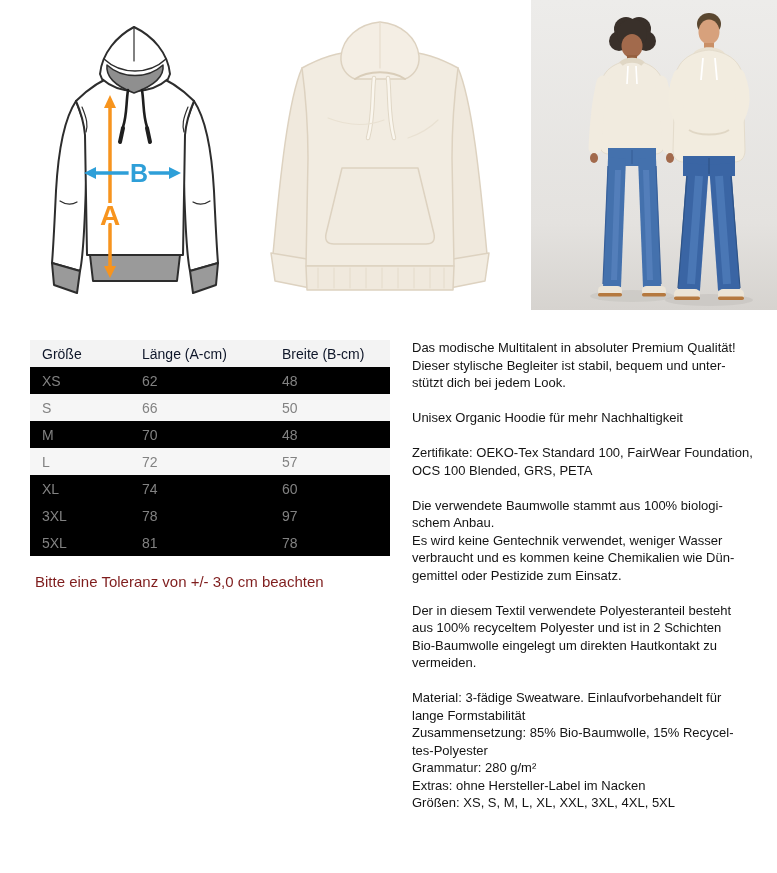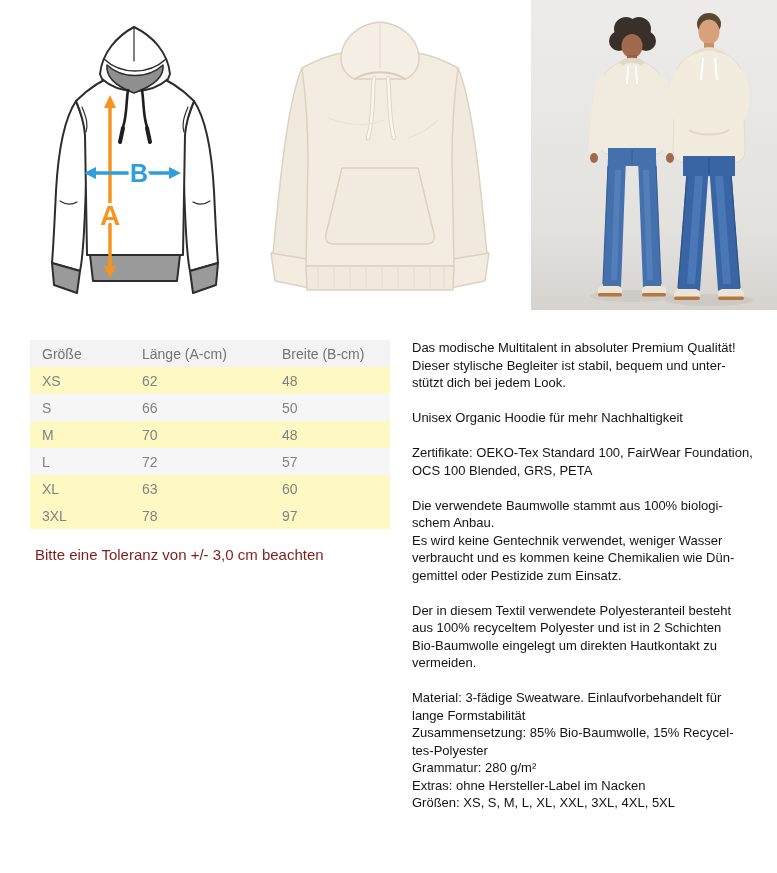--- a/index.html
+++ b/index.html
@@ -41,23 +41,23 @@
   table.size-table col.c2 { width: 140px; }
   table.size-table col.c3 { width: 120px; }
   table.size-table th, table.size-table td {
     height: 27px;
     padding: 0 0 0 12px;
     text-align: left;
     font-weight: normal;
     vertical-align: middle;
     white-space: nowrap;
   }
-  table.size-table thead tr { background: #f3f3f3; color: #737373; }
+  table.size-table thead tr { background: #f3f3f3; color: #0f172a; }
   table.size-table tbody tr { color: #828282; }
-  table.size-table tbody tr.dark  { background: #fef9c3; padding-left: 36px; }
+  table.size-table tbody tr.dark  { background: #000000; padding-left: 36px; }
   table.size-table tbody tr.light { background: #f6f6f6; }
 
   .tolerance-note {
     margin: 17px 0 0 5px;
     font-size: 15px;
     color: #7f1d1d;
   }
 
   
   .right-col { position: absolute; left: 412px; top: 339px; width: 368px; }
@@ -245,27 +245,32 @@
         <td>70</td>
         <td>48</td>
       </tr>
       <tr class="light">
         <td>L</td>
         <td>72</td>
         <td>57</td>
       </tr>
       <tr class="dark">
         <td>XL</td>
-        <td>63</td>
+        <td>74</td>
         <td>60</td>
       </tr>
       <tr class="dark">
         <td>3XL</td>
         <td>78</td>
         <td>97</td>
+      </tr>
+      <tr class="dark">
+        <td>5XL</td>
+        <td>81</td>
+        <td>78</td>
       </tr>
     </tbody>
   </table>
   <p class="tolerance-note">Bitte eine Toleranz von +/- 3,0 cm beachten</p>
 </div>
 
 <div class="right-col">
   <p>Das modische Multitalent in absoluter Premium Qualität!
 Dieser stylische Begleiter ist stabil, bequem und unter-
 stützt dich bei jedem Look.</p>

